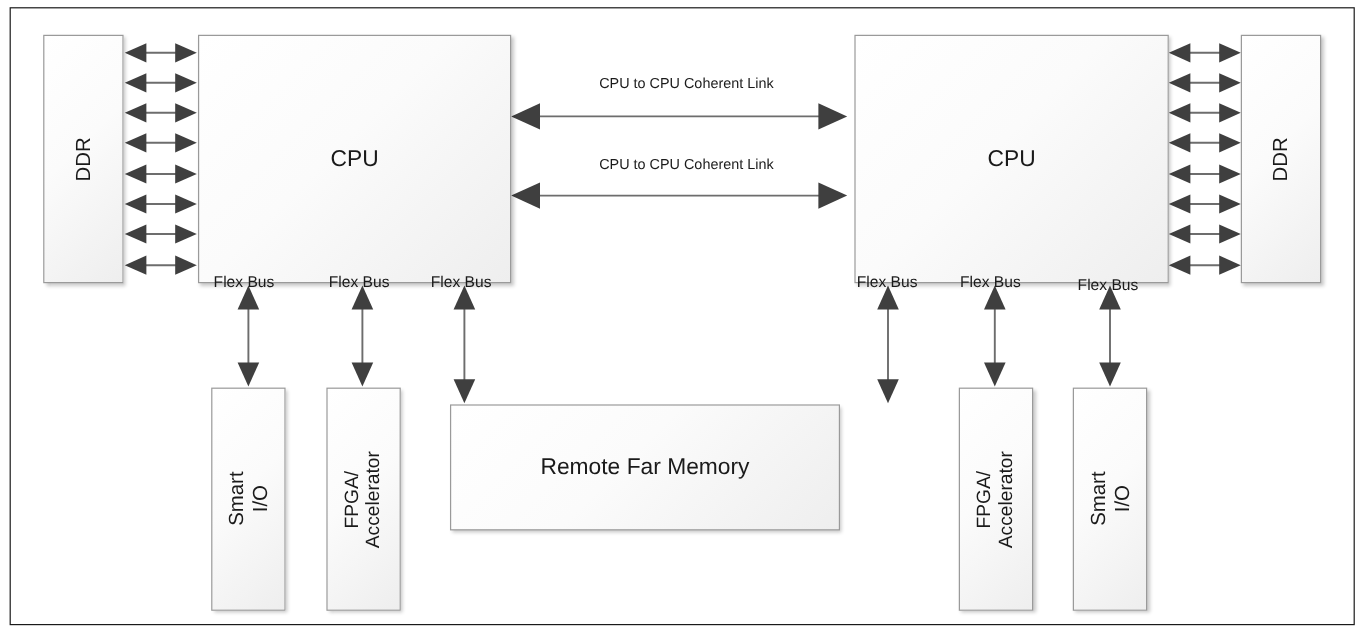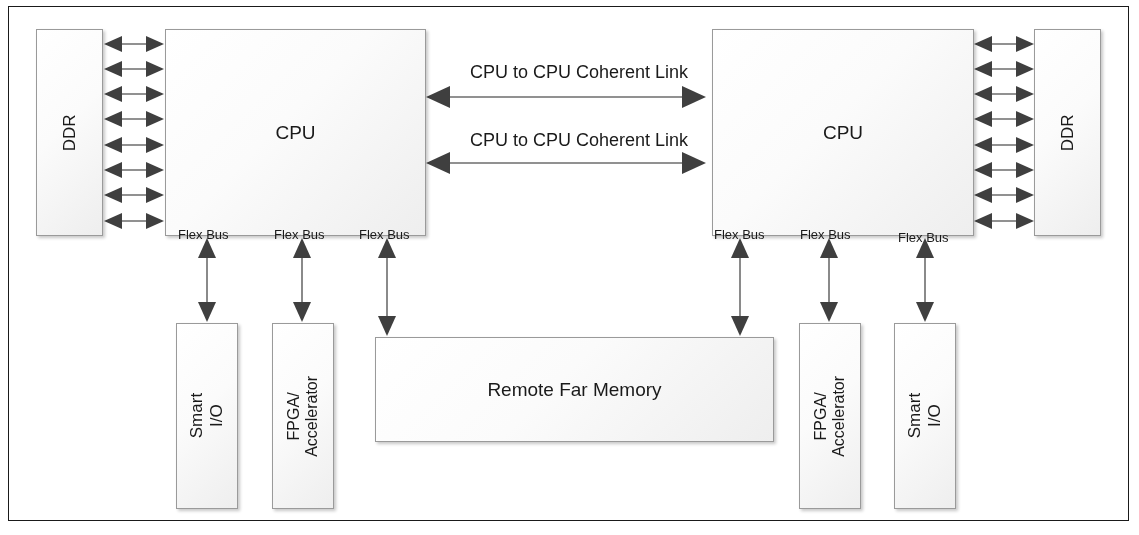--- a/index.html
+++ b/index.html
@@ -57,21 +57,21 @@
     position: absolute;
     font-size: 13px;
     color: #1a1a1a;
     white-space: nowrap;
     user-select: none;
     margin-top: 13px;
   }
   
   .link-caption {
     position: absolute;
-    font-size: 18px;
+    font-size: 12px;
     color: #1a1a1a;
     white-space: nowrap;
     text-align: center;
     user-select: none;
   }
   svg.layer {
     position: absolute;
     left: 0;
     top: 0;
     width: 1139px;
@@ -260,21 +260,21 @@
 
   <div class="box" style="left:176px; top:323px; width:62px; height:186px;">
     <span class="box-label rot">Smart I/O</span>
   </div>
 
   <div class="box" style="left:272px; top:323px; width:62px; height:186px;">
     <span class="box-label rot" style="font-size:16px;">FPGA/
 Accelerator</span>
   </div>
 
-  <div class="box" style="left:375px; top:337px; width:399px; height:105px;">
+  <div class="box" style="left:375px; top:337px; width:325px; height:105px;">
     <span class="box-label" style="font-size:19px;">Remote Far Memory</span>
   </div>
 
   <div class="box" style="left:799px; top:323px; width:62px; height:186px;">
     <span class="box-label rot" style="font-size:16px;">FPGA/
 Accelerator</span>
   </div>
 
   <div class="box" style="left:894px; top:323px; width:62px; height:186px;">
     <span class="box-label rot">Smart I/O</span>

